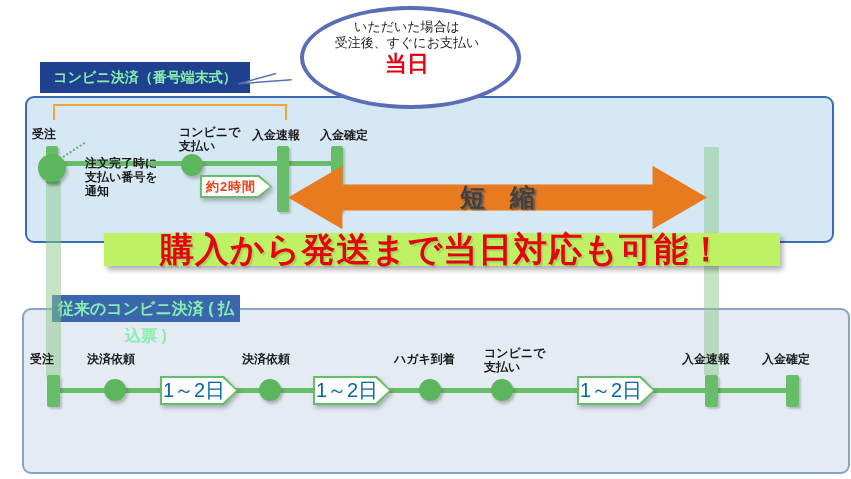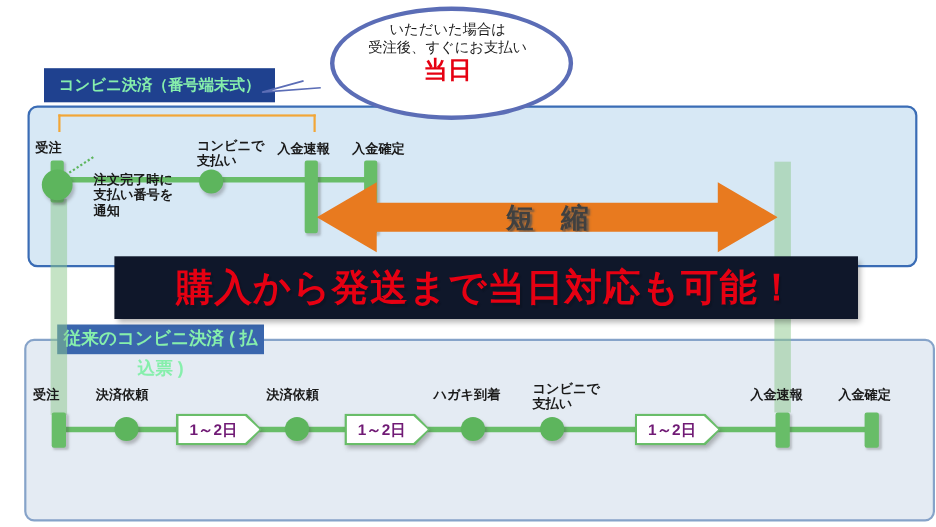--- a/index.html
+++ b/index.html
@@ -49,36 +49,36 @@
              border-right:2px solid #f2a637; }
 
   
   .pennant { filter:drop-shadow(2px 3px 2px rgba(60,60,60,0.35)); }
   .pennant .outer { position:absolute; inset:0; background:#68bd68;
     clip-path:polygon(0 0,82% 0,100% 50%,82% 100%,0 100%); }
   .pennant .inner { position:absolute; inset:2px; background:#fff;
     clip-path:polygon(0 0,82% 0,100% 50%,82% 100%,0 100%); }
   .pennant .txt { position:absolute; inset:0; display:flex; align-items:center;
     justify-content:center; padding-right:10px; }
-  .pennant-day .txt { font-size:14px; color:#701a75;font-weight:bold; }
+  .pennant-day .txt { font-size:20px; color:#0369a1; }
   .pennant-2h { left:200px; top:175px; width:72px; height:23px; }
   .pennant-2h .txt { font-size:13px; font-weight:bold; color:#e8421a; letter-spacing:1px; }
   .p1 { left:160px; top:376px; width:78px; height:29px; }
   .p2 { left:313px; top:376px; width:78px; height:29px; }
   .p3 { left:577px; top:376px; width:78px; height:29px; }
 
   
   .bigarrow { left:288px; top:163px; width:419px; height:69px; background:#e87a1f;
     clip-path:polygon(0% 50%,13% 4%,13% 31%,87% 31%,87% 4%,100% 50%,87% 96%,87% 69%,13% 69%,13% 96%);
     display:flex; align-items:center; justify-content:center; }
   .bigarrow span { color:#404040; font-size:25px; font-weight:bold;
     text-shadow:2px 2px 2px rgba(80,80,80,0.85); }
 
   
-  .banner { left:104px; top:233px; width:676px; height:57px; background:#0f172a;
+  .banner { left:104px; top:233px; width:676px; height:33px; background:#bef264;
     box-shadow:3px 4px 5px rgba(0,0,0,0.3); display:flex; align-items:center;
     justify-content:center; }
   .banner span { color:#e60012; font-size:34px; font-weight:bold;
     letter-spacing:1px; white-space:nowrap;
     text-shadow:2px 2px 1px rgba(0,0,0,0.12); }
 
   
   .bubble { left:300px; top:6px; width:213px; height:95px; background:#fff;
     border:4px solid #5b6db6; border-radius:50%; }
   .bubble-text { left:309px; top:19px; width:196px; text-align:center; }
@@ -112,20 +112,25 @@
   <div class="abs lbl prewrap" style="left:85px; top:114px; width:110px;margin-top:42px;">注文完了時に
 支払い番号を
 通知</div>
   <div class="abs lbl prewrap" style="left:179px; top:125px; width:70px;">コンビニで
 支払い</div>
   <div class="abs lbl lbl-c" style="left:252px; top:128px; width:56px;">入金速報</div>
   <div class="abs lbl lbl-c" style="left:320px; top:128px; width:56px;">入金確定</div>
 
   <div class="abs bracket"></div>
 
+  <div class="abs pennant pennant-2h">
+    <div class="outer"></div>
+    <div class="inner"></div>
+    <div class="txt">約2時間</div>
+  </div>
 
   <div class="abs bigarrow">
     <span>短　縮</span>
   </div>
 
   <div class="abs tl-line" style="left:53px; top:388px; width:741px;"></div>
   <div class="abs tl-bar" style="left:47px; top:375px; width:13px; height:32px;"></div>
   <div class="abs tl-circle" style="left:104px; top:379px; width:22px; height:22px;"></div>
   <div class="abs tl-circle" style="left:259px; top:379px; width:22px; height:22px;"></div>
   <div class="abs tl-circle" style="left:419px; top:379px; width:22px; height:22px;"></div>

